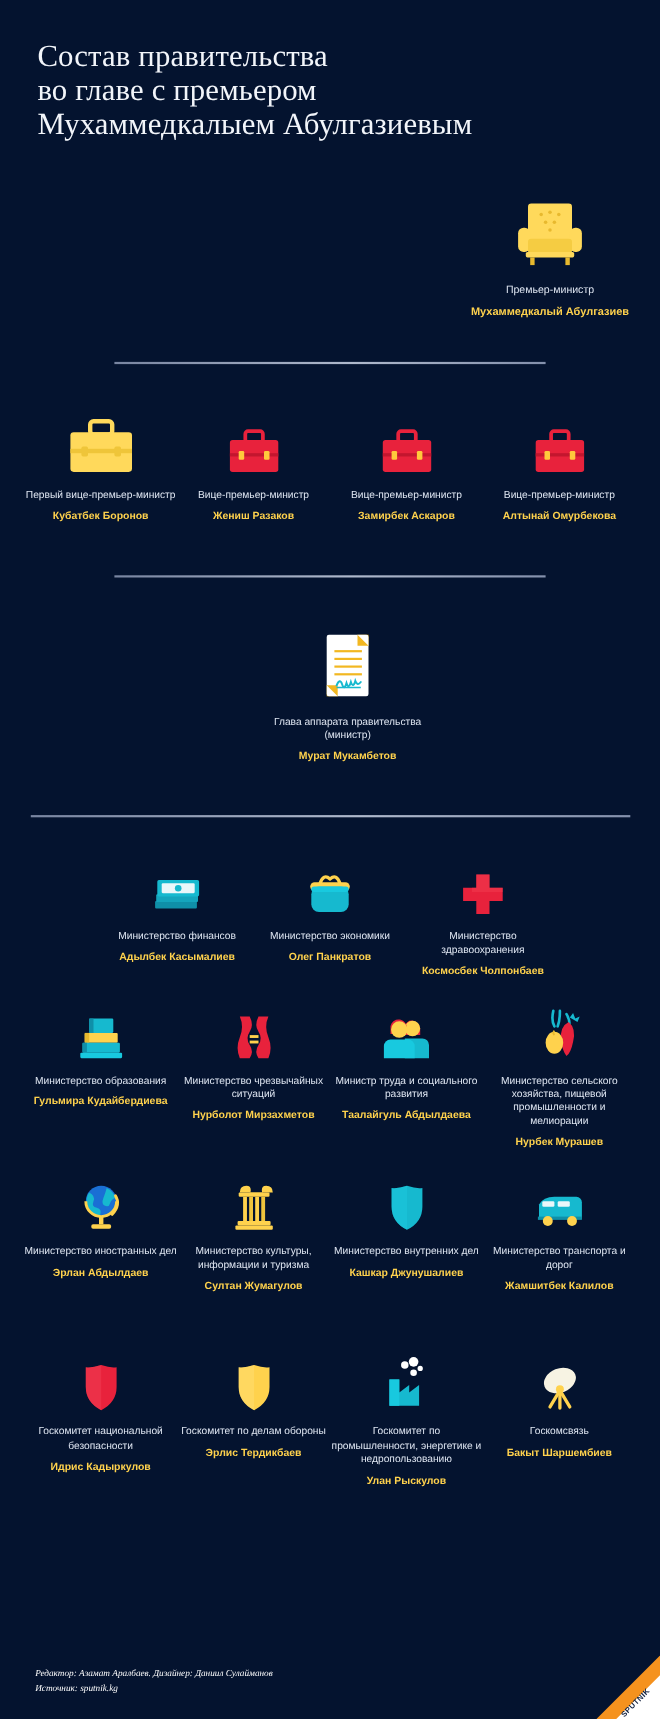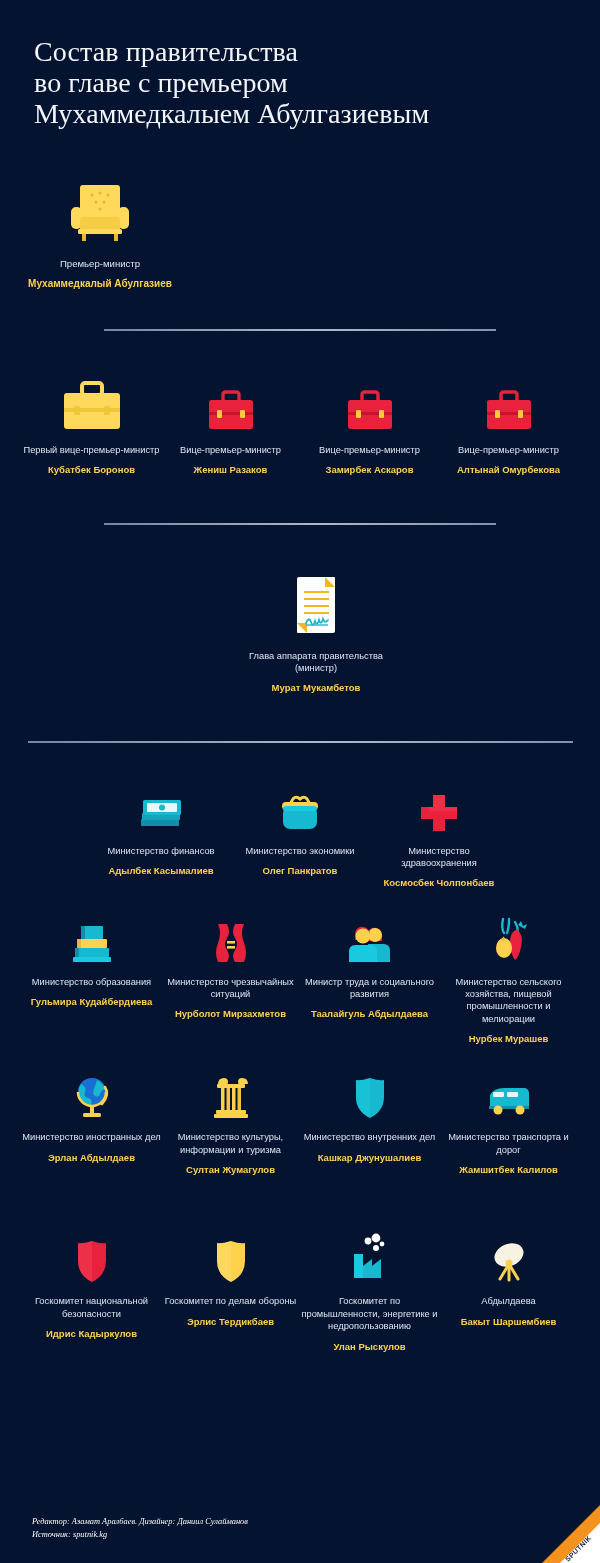--- a/index.html
+++ b/index.html
@@ -64,21 +64,21 @@
     line-height: 12.2px;
     color: #ffd24d;
     font-weight: bold;
     margin-top: 8px;
   }
 
   
   .premier-section {
     margin-top: 48px;
     display: flex;
-    justify-content: flex-start;
+    justify-content: flex-end;
   }
   .premier-section .icon-wrap { height: 72px; }
   .premier-section .role { font-size: 9.6px; }
   .premier-section .person { font-size: 10px; line-height: 12.5px; }
 
   .gap-a { height: 38px; }
   .gap-b { height: 46px; }
 
   
   .row4 {
@@ -499,21 +499,21 @@
   <div class="card">
     <div class="icon-wrap">
       <svg width="48" height="48" viewBox="0 0 48 48">
         <ellipse cx="24" cy="17" rx="15" ry="11" transform="rotate(-22 24 17)" fill="#f7f3e3"></ellipse>
         <circle cx="24" cy="25" r="3.6" fill="#ffd24d"></circle>
         <path d="M24 26 l-9 15" stroke="#ffd24d" stroke-width="3" stroke-linecap="round"></path>
         <path d="M24 26 l9 15" stroke="#ffd24d" stroke-width="3" stroke-linecap="round"></path>
         <path d="M24 26 v16" stroke="#ffd24d" stroke-width="3" stroke-linecap="round"></path>
       </svg>
     </div>
-    <div class="role">Абдылдаева</div>
+    <div class="role">Госкомсвязь</div>
     <div class="person">Бакыт Шаршембиев</div>
   </div>
 
 </div>
 
 <div class="footer">
   <div class="footer-credits">
     <div>Редактор: Азамат Аралбаев. Дизайнер: Даниил Сулайманов</div>
     <div>Источник: sputnik.kg</div>
   </div>

